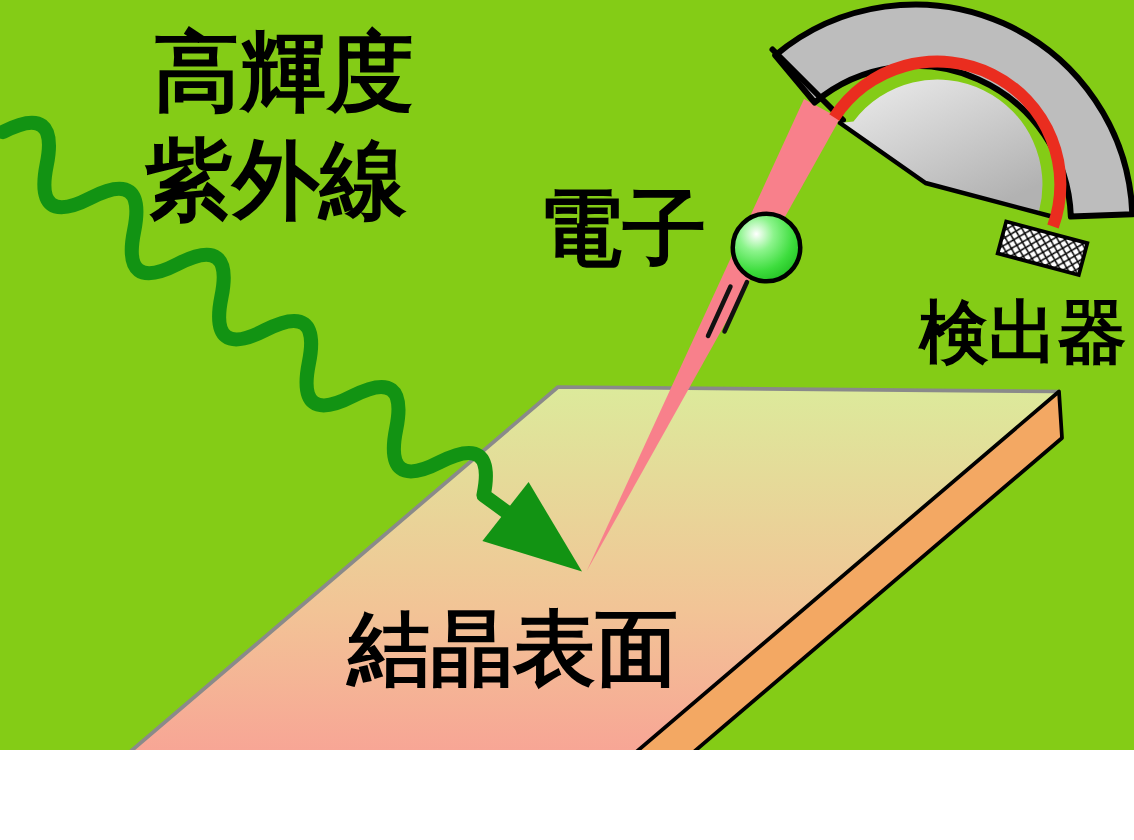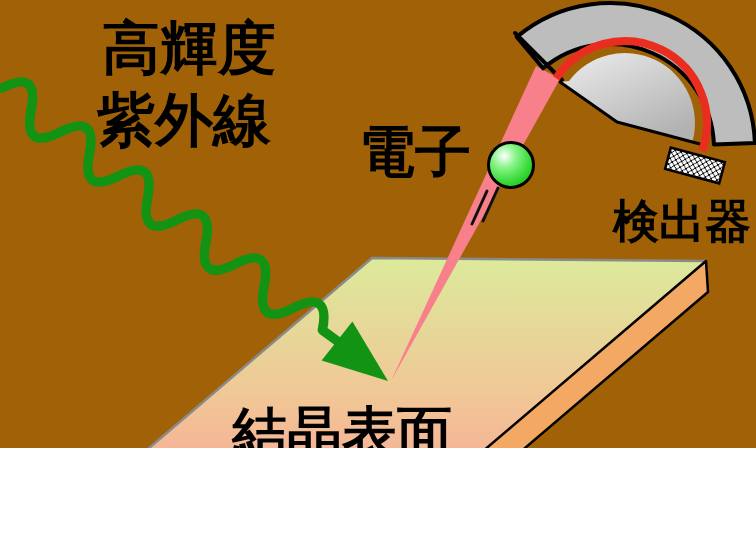--- a/index.html
+++ b/index.html
@@ -1,20 +1,20 @@
 <!DOCTYPE html>
 <html><head>
 <meta charset="utf-8">
 <style>
   html, body { margin: 0; padding: 0; background: #ffffff; }
   .stage {
     position: relative;
     width: 756px;
-    height: 448px;
-    background: #a16207;
+    height: 500px;
+    background: #84cc16;
     overflow: hidden;
     font-family: "Liberation Sans", sans-serif;
   }
   svg { display: block; }
   text.jp-label {
     font-family: "Liberation Sans", sans-serif;
     font-weight: 700;
     fill: #000000;
     text-anchor: middle;
   }

